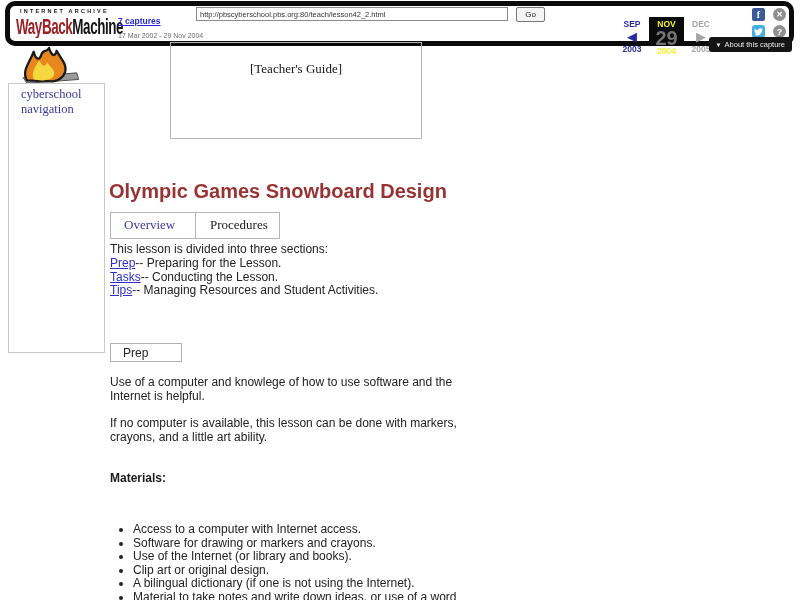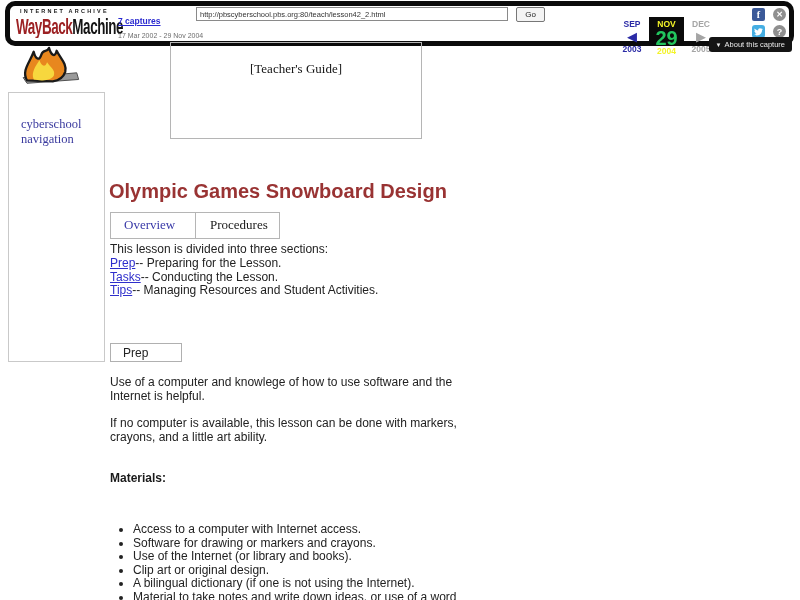--- a/index.html
+++ b/index.html
@@ -21,38 +21,38 @@
   .wb-range { font-size:7px; color:#6e6e6e; margin-top:4px; white-space:nowrap; }
   .wb-url { position:absolute; left:186px; top:1px; width:312px; height:14px;
     border:1px solid #8a8a8a; font-size:7.5px; padding:0 3px; color:#333; font-family:"Liberation Sans",sans-serif; background:#fff; }
   .wb-go { position:absolute; left:506px; top:1px; width:29px; height:15px; font-size:8px;
     border:1px solid #777; border-radius:2px; background:#f4f4f4; color:#222; font-family:"Liberation Sans",sans-serif; cursor:pointer; }
   .wb-datenav { position:absolute; left:605px; top:-5px; width:103px; height:45px; display:flex; }
   .wb-col { width:34px; display:flex; flex-direction:column; justify-content:space-between;
     align-items:center; padding:3px 0 3px;margin-top:16px; }
   .wb-col.cur { background:#0a0a0a; width:35px; }
   .wb-month, .wb-year { font-size:8.5px; font-weight:bold; line-height:9px; }
-  .wb-day { font-size:20px; font-weight:bold; line-height:18px; color:#22c55e; }
+  .wb-day { font-size:20px; font-weight:bold; line-height:18px; color:#737373; }
   .wb-arrow { font-size:13px; line-height:16px; cursor:pointer; }
   .c-blue { color:#2b2ba6; } .c-yel { color:#f3f329; } .c-gray { color:#a5a5a5; }
   .wb-social { position:absolute; left:738px; top:0; width:48px; height:36px; }
   .soc { position:absolute; width:13px; height:13px; display:flex; align-items:center; justify-content:center;
     color:#fff; font-weight:bold; cursor:pointer; }
   .soc-fb { left:4px; top:2px; background:#3b5998; border-radius:2px; font-size:10px; font-family:"Liberation Serif",serif; }
   .soc-x  { left:25px; top:2px; background:#8f8f8f; border-radius:50%; font-size:8px; }
   .soc-tw { left:4px; top:19px; background:#45aee3; border-radius:3px; }
   .soc-q  { left:25px; top:19px; background:#8f8f8f; border-radius:50%; font-size:9px; }
   .wb-about { position:absolute; right:-3px; top:31px; background:#141414; color:#e9e9e9;
     font-size:7.5px; padding:2.5px 7px 3px; border-radius:3px; white-space:nowrap; cursor:pointer; }
   .wb-about .caret { font-size:6px; margin-right:3px; }
 
   
   .flame { position:absolute; left:15px; top:46px; width:68px; height:44px; }
   .side-box { position:absolute; left:8px; background:#fff; border:1px solid #c9c9c9; }
-  .nav-box { top:92px; width:97px; height:270px; padding:24px 4px 0 12px; }
+  .nav-box { top:83px; width:97px; height:270px; padding:3px 4px 0 12px; }
   .pbs-box { top:395px; width:85px; height:38px; padding:5px 0 0 10px; }
   .side-link { font-family:"Liberation Serif",serif; font-size:12.5px; line-height:15px; color:#3a3a9e; cursor:pointer; }
 
   
   .tg-box { position:absolute; left:170px; top:42px; width:252px; height:97px; border:1px solid #b5b5b5;
     text-align:center; padding-top:16px; }
   .tg-text { font-family:"Liberation Serif",serif; font-size:13px; color:#141414; }
   .page-title { position:absolute; left:109px; top:180px; font-size:20px; font-weight:bold; color:#993333; }
   .tabs { position:absolute; left:110px; top:212px; display:flex; }
   .tab { height:27px; border:1px solid #b5b5b5; font-family:"Liberation Serif",serif; font-size:13px;

